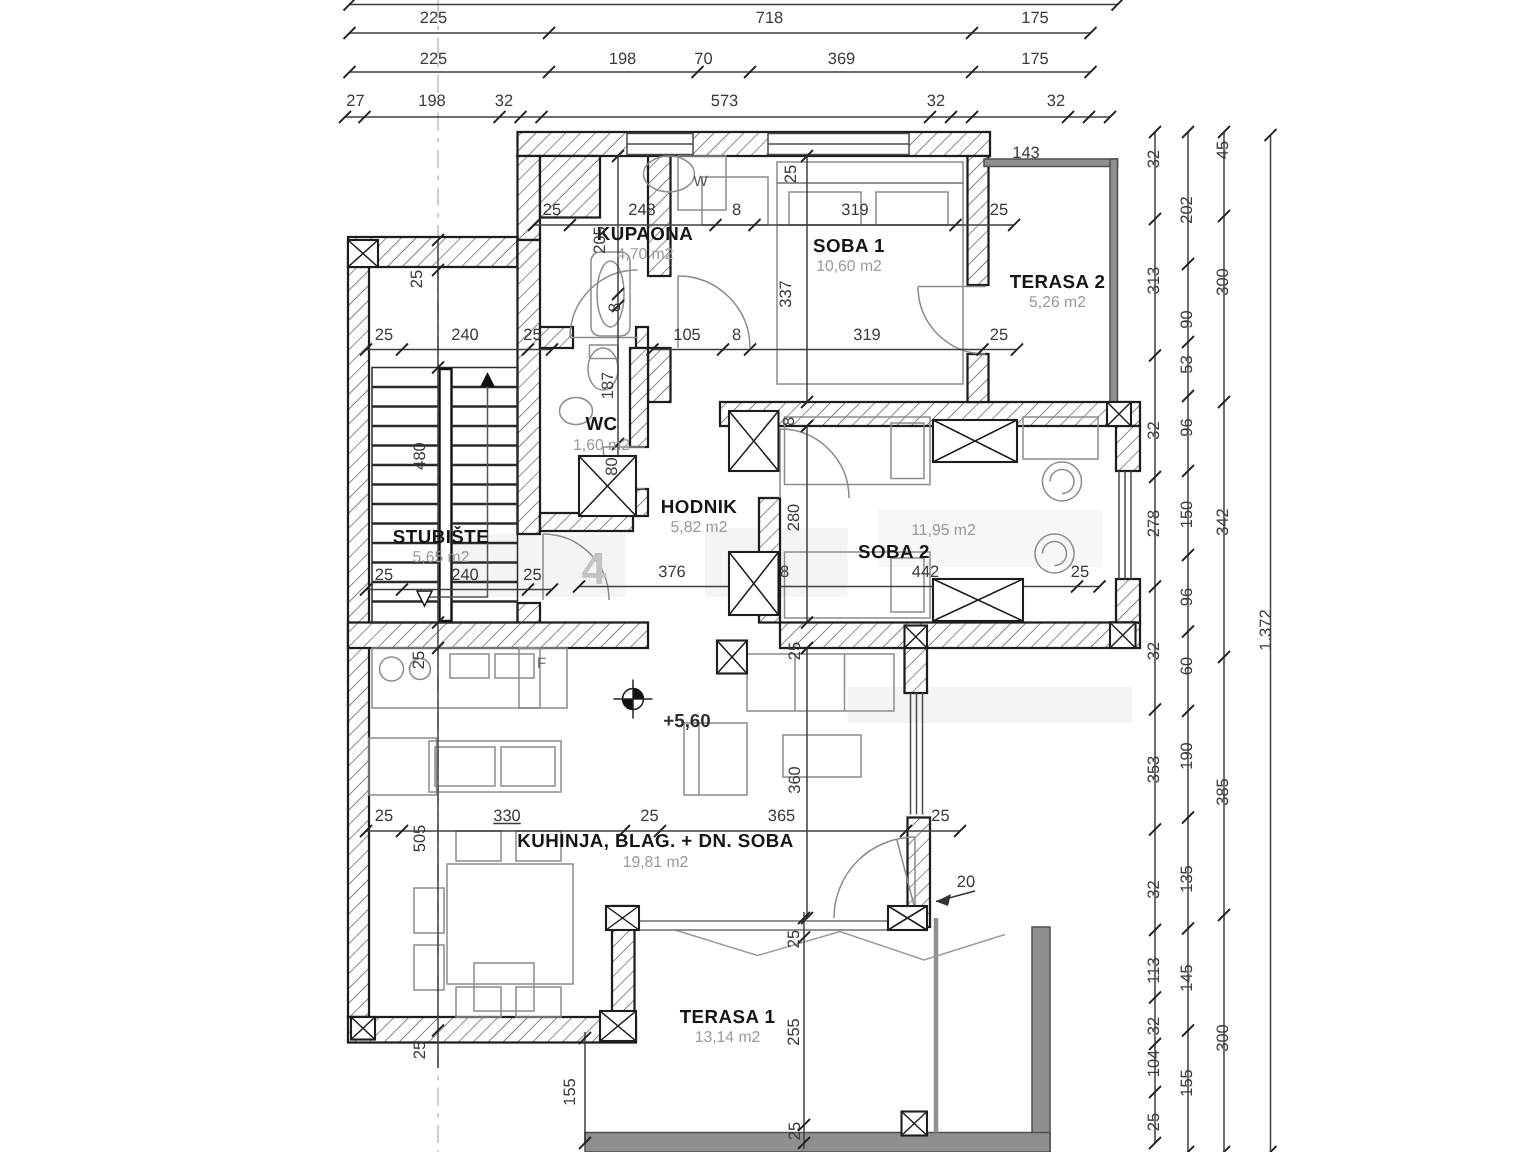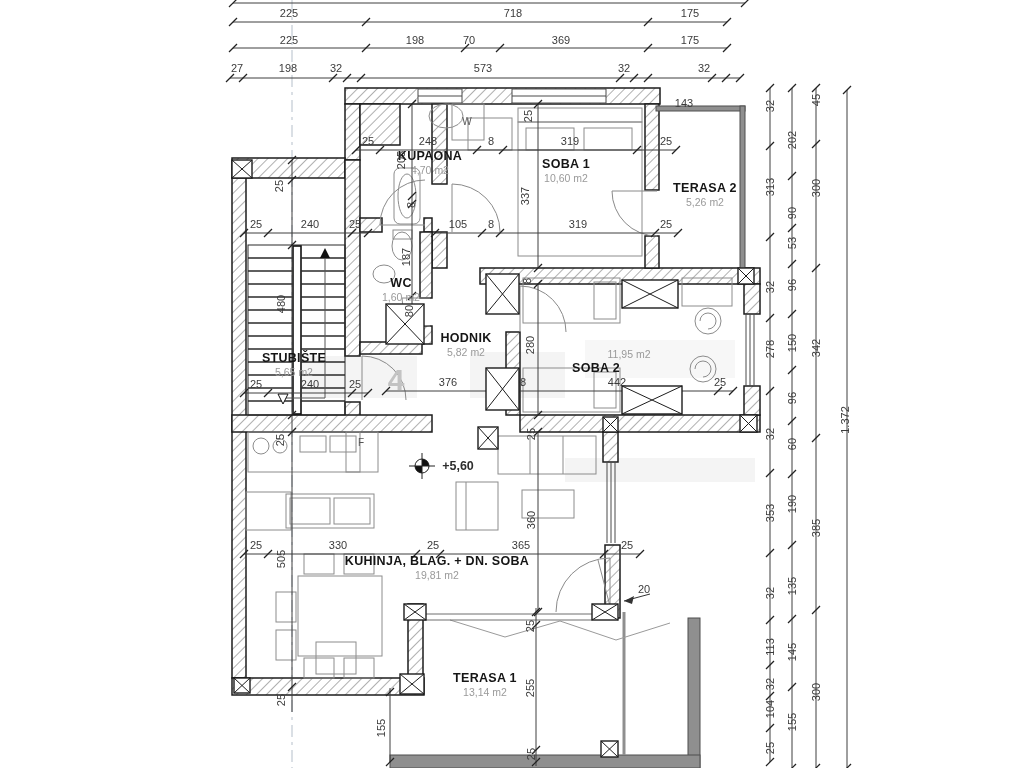--- a/index.html
+++ b/index.html
@@ -436,21 +436,21 @@
       <span class="lbl" style="left: 578px; top: 224px;">319</span>
       <span class="lbl" style="left: 666px; top: 224px;">25</span>
       <span class="lbl" style="left: 256px; top: 384px;">25</span>
       <span class="lbl" style="left: 310px; top: 384px;">240</span>
       <span class="lbl" style="left: 355px; top: 384px;">25</span>
       <span class="lbl" style="left: 448px; top: 382px;">376</span>
       <span class="lbl" style="left: 523px; top: 382px;">8</span>
       <span class="lbl" style="left: 617px; top: 382px;">442</span>
       <span class="lbl" style="left: 720px; top: 382px;">25</span>
       <span class="lbl" style="left: 256px; top: 545px;">25</span>
-      <span class="lbl" style="left: 338px; top: 545px;">330</span>
+      <span class="lbl" style="left: 338px; top: 545px; text-decoration: underline;">330</span>
       <span class="lbl" style="left: 433px; top: 545px;">25</span>
       <span class="lbl" style="left: 521px; top: 545px;">365</span>
       <span class="lbl" style="left: 627px; top: 545px;">25</span>
       <span class="lbl" style="left: 644px; top: 589px;">20</span>
       <span class="lbl v" style="left: 528px; top: 116px;">25</span>
       <span class="lbl v" style="left: 401px; top: 160px;">205</span>
       <span class="lbl v" style="left: 525px; top: 196px;">337</span>
       <span class="lbl v" style="left: 279px; top: 186px;">25</span>
       <span class="lbl v" style="left: 411px; top: 205px;">8</span>
       <span class="lbl v" style="left: 406px; top: 257px;">187</span>
@@ -490,16 +490,16 @@
       <span class="lbl v" style="left: 792px; top: 652px;">145</span>
       <span class="lbl v" style="left: 792px; top: 722px;">155</span>
       <span class="lbl v" style="left: 816px; top: 100px;">45</span>
       <span class="lbl v" style="left: 816px; top: 188px;">300</span>
       <span class="lbl v" style="left: 816px; top: 348px;">342</span>
       <span class="lbl v" style="left: 816px; top: 528px;">385</span>
       <span class="lbl v" style="left: 816px; top: 692px;">300</span>
       <span class="lbl v" style="left: 845px; top: 420px;">1.372</span>
       <span class="lbl appl" style="left: 467px; top: 122px;">W</span>
       <span class="lbl appl" style="left: 361px; top: 443px;">F</span>
-      <span class="lbl lvl" style="left: 458px; top: 466px;">+5,60</span>
+      <span class="lbl lvl" style="left: 458px; top: 481px;">+5,60</span>
       <span class="lbl wm" style="left: 396px; top: 380px;">4</span>
     </div>
 </div>
 
 </body></html>

